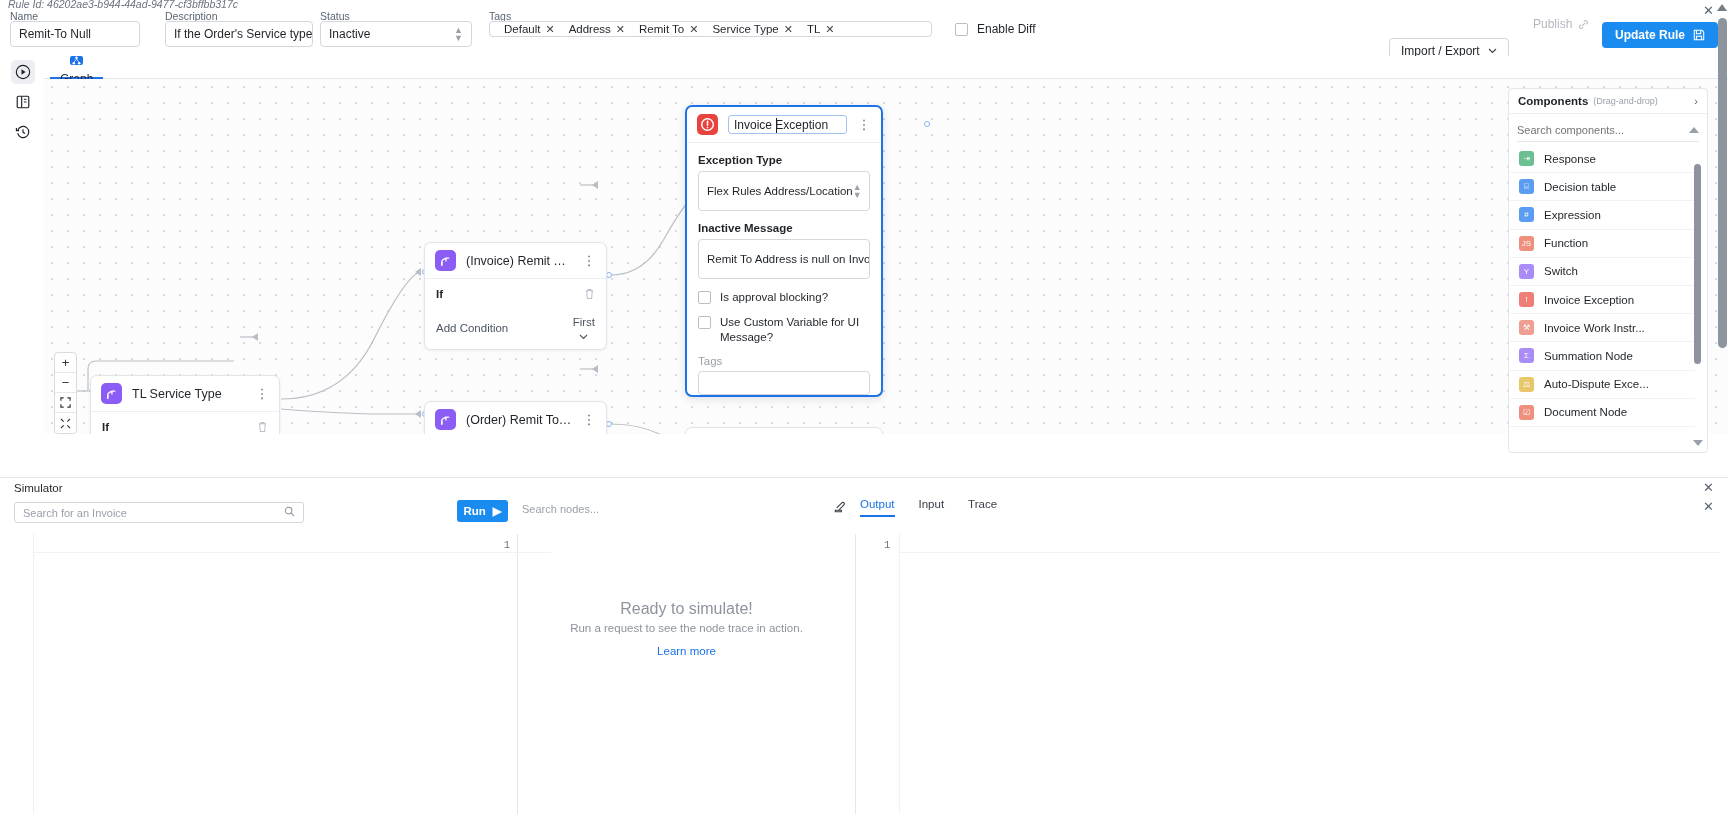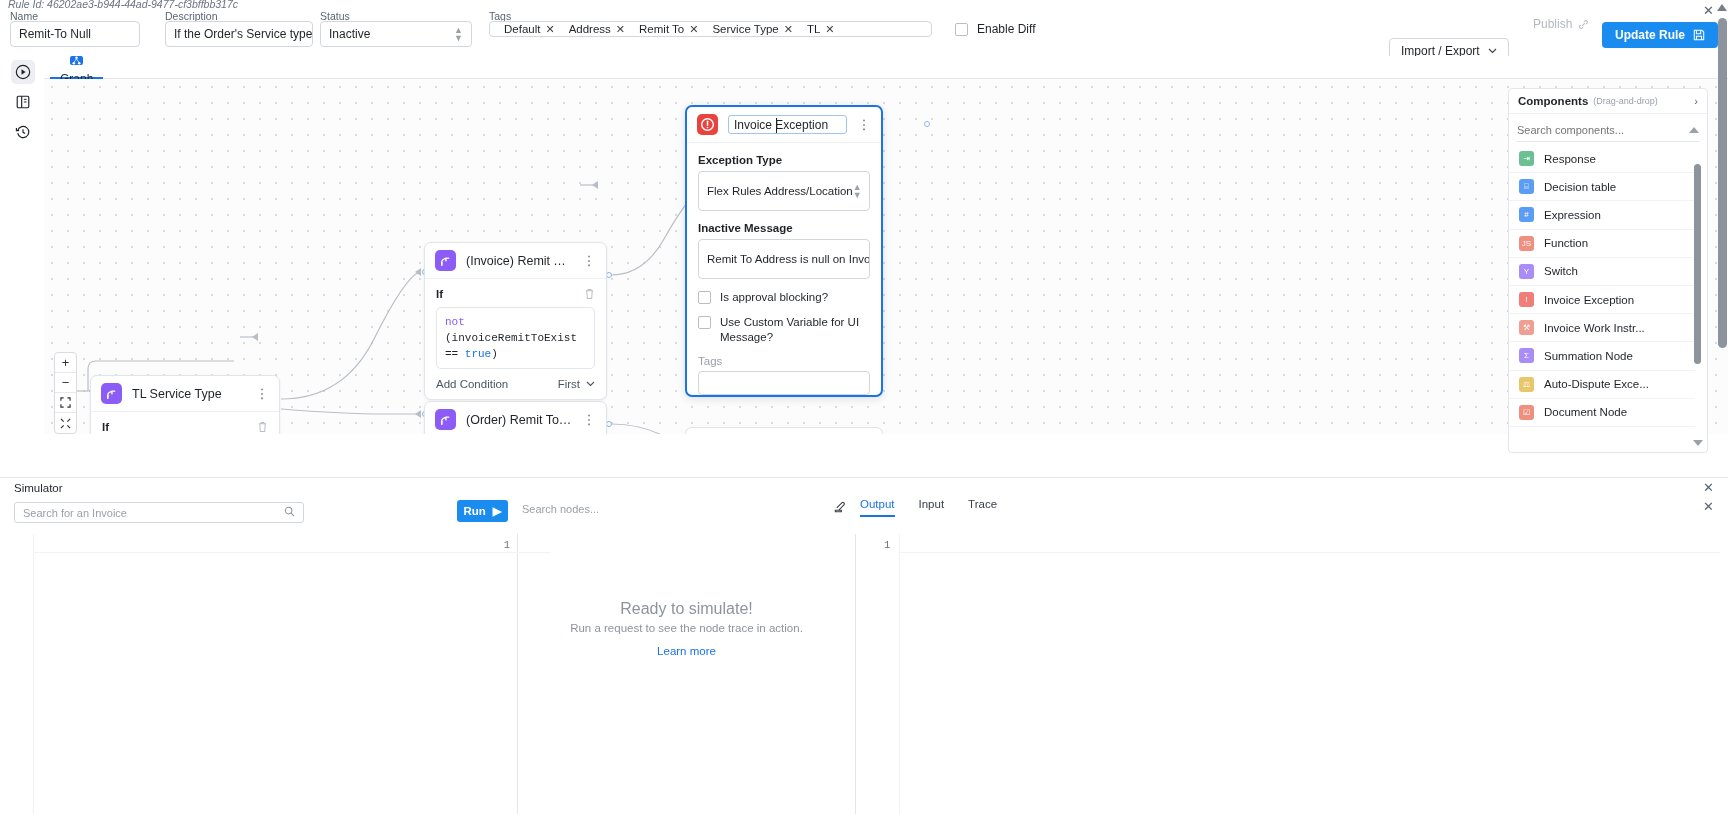--- a/index.html
+++ b/index.html
@@ -84,21 +84,21 @@
   .kebab i { display:block; font-style:normal; }
   .nodebody { padding:9px 11px 0 11px; }
   .iflabel { display:flex; align-items:center; justify-content:space-between; font-size:11.5px; font-weight:bold; color:#1f2328; margin-bottom:7px; }
   .condbox {
     border:1px solid #e3e6ea; border-radius:5px; background:#fff; padding:6px 8px;
     font-family:"Liberation Mono", monospace; font-size:11px; line-height:16px; color:#1f2328;
   }
   .kw-not { color:#8b5cf6; }
   .kw-true { color:#1a73e8; }
   .nodefoot { display:flex; align-items:center; justify-content:space-between; padding:9px 11px 9px 11px; font-size:11.5px; color:#4c5561; }
-  .nodefoot .first { display:flex; align-items:center; gap:6px; }
+  .nodefoot .first { display:flex; align-items:center; gap:6px;flex-direction:column; }
 
   
   .exbody { padding:11px 11px 0 11px; }
   .exlbl { font-size:11.5px; font-weight:bold; color:#1f2328; margin-bottom:5px; }
   .exinput {
     height:40px; border:1px solid #d3d7dd; border-radius:4px; background:#fff;
     display:flex; align-items:center; justify-content:space-between; padding:0 8px;
     font-size:11.5px; color:#1f2328; overflow:hidden; white-space:nowrap; margin-bottom:11px;
   }
   .excheck { display:flex; align-items:flex-start; gap:9px; margin-bottom:10px; }
@@ -360,21 +360,20 @@
             <i>⋮</i>
           </span>
       </div>
       <div class="nodebody">
         <div class="iflabel">
           <span>If</span>
           <svg width="11" height="12" viewBox="0 0 12 13">
               <path d="M2 3h8M4.5 3V1.6h3V3M3 3l.6 8.4h4.8L9 3" stroke="#b9bec6" fill="none" stroke-width="1.1"></path>
             </svg>
         </div>
-        <div class="condbox"><span class="kw-not">not</span><span> (invoiceRemitToExist</span><br><span>== </span><span class="kw-true">true</span><span>)</span></div>
       </div>
       <div class="nodefoot">
         <span>Add Condition</span>
         <span class="first">
           <span>First</span>
           <svg width="9" height="6" viewBox="0 0 9 6">
               <path d="M1 1l3.5 3.5L8 1" stroke="#4c5561" fill="none" stroke-width="1.1"></path>
             </svg>
         </span>
       </div>

